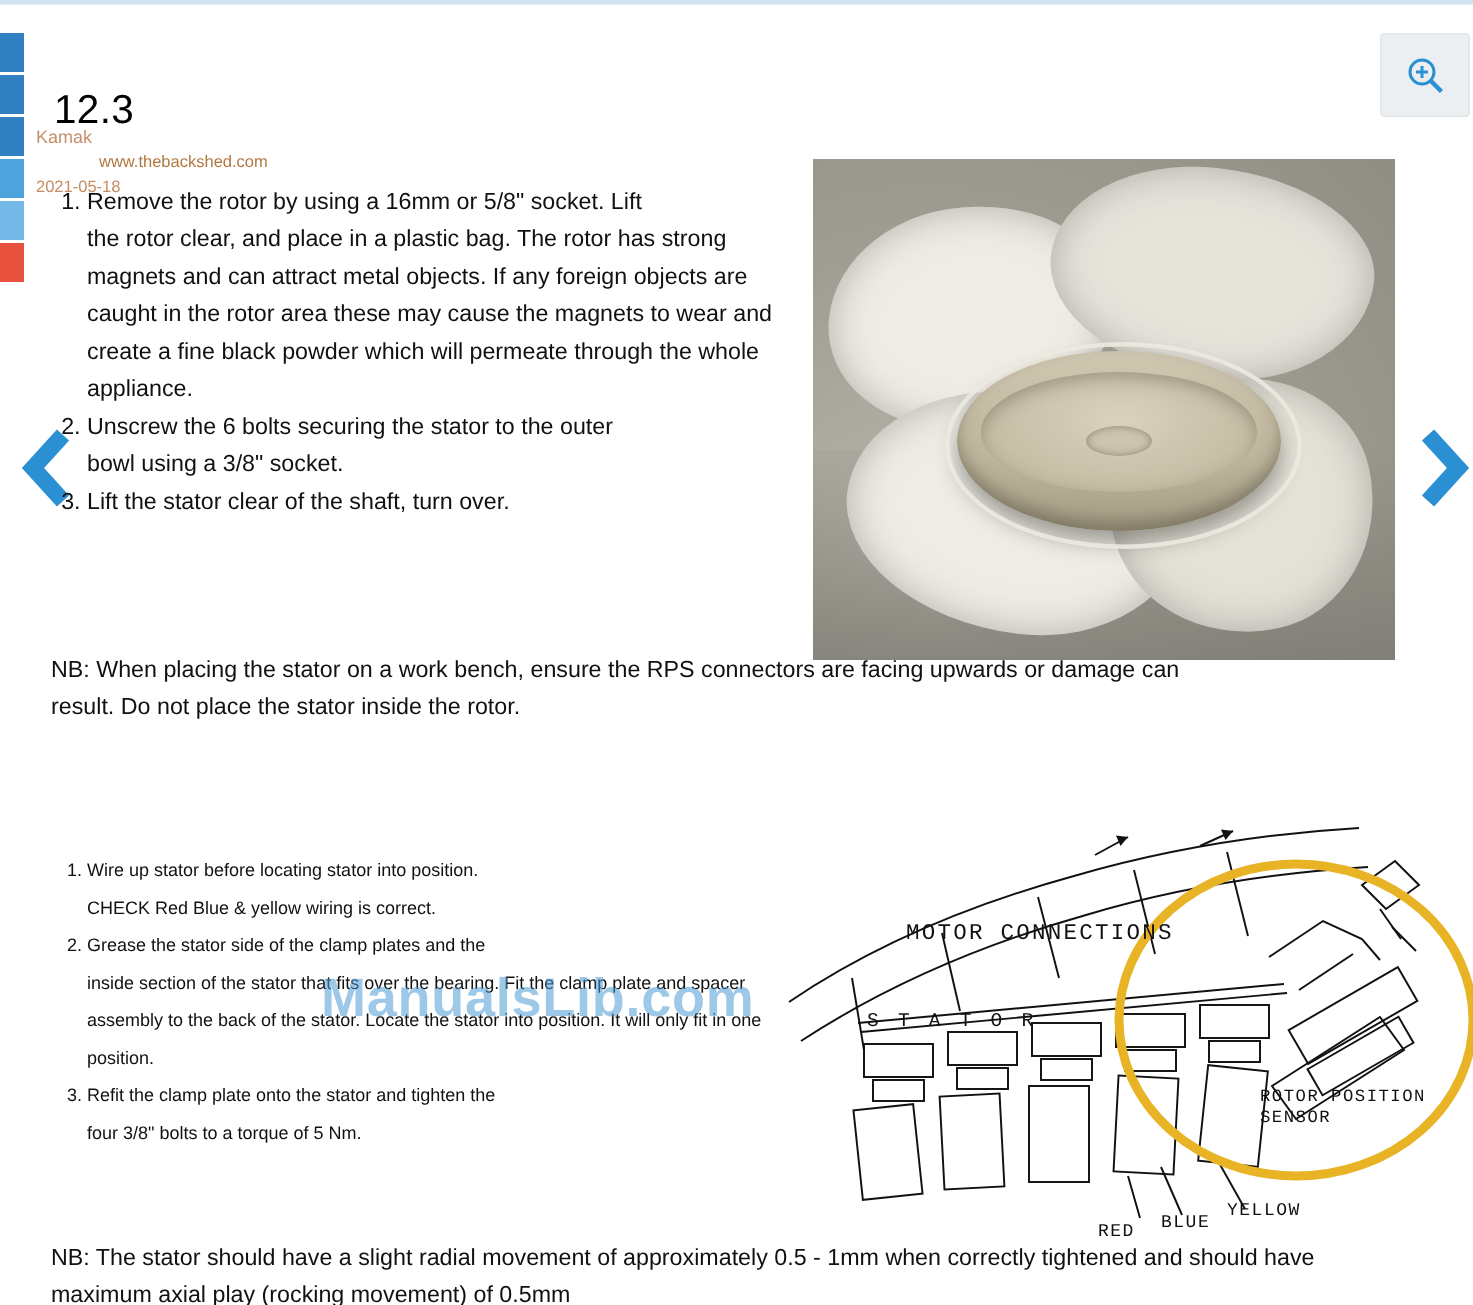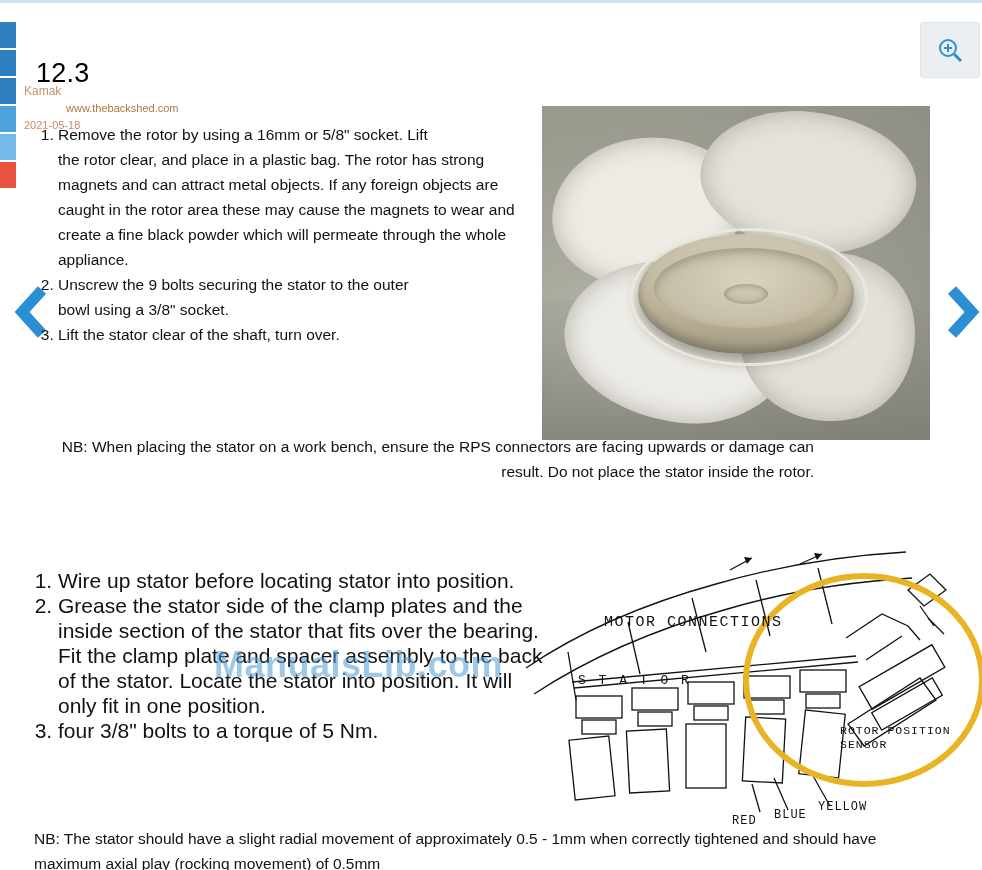--- a/index.html
+++ b/index.html
@@ -114,35 +114,34 @@
   .steps-top li { margin: 0 0 0 0; }
   .steps-top li .cont { display: block; }
 
   .nb-1 {
     position: absolute;
     left: 16px; top: 430px;
     width: 780px;
     font-size: 15.5px;
     line-height: 25px;
     color: #111;
-    text-align: right;
   }
 
   .assembly-heading {
     position: absolute;
     left: 18px; top: 508px;
     font-size: 24px;
     color: #000;
   }
 
   .steps-assembly {
     position: absolute;
     left: 18px; top: 564px;
     width: 510px;
-    font-size: 21px;
+    font-size: 12px;
     line-height: 25px;
     color: #111;
   }
   .steps-assembly ol {
     margin: 0;
     padding-left: 22px;
     list-style: decimal;
   }
   .steps-assembly .cont { display: block; }
 
@@ -290,42 +289,44 @@
       <div class="date">2021-05-18</div>
     </div>
 
     <div class="steps-top">
       <ol>
         <li>
           <span>Remove the rotor by using a 16mm or 5/8" socket. Lift</span>
           <span class="cont">the rotor clear, and place in a plastic bag. The rotor has strong magnets and can attract metal objects. If any foreign objects are caught in the rotor area these may cause the magnets to wear and create a fine black powder which will permeate through the whole appliance.</span>
         </li>
         <li>
-          <span>Unscrew the 9 bolts securing the stator to the outer</span>
+          <span>Unscrew the 6 bolts securing the stator to the outer</span>
           <span class="cont">bowl using a 3/8" socket.</span>
         </li>
         <li>
           <span>Lift the stator clear of the shaft, turn over.</span>
         </li>
       </ol>
     </div>
 
     <div class="nb-1">NB: When placing the stator on a work bench, ensure the RPS connectors are facing upwards or damage can result. Do not place the stator inside the rotor.</div>
 
 
     <div class="steps-assembly">
       <ol>
         <li>
           <span>Wire up stator before locating stator into position.</span>
+          <span class="cont">CHECK Red Blue &amp; yellow wiring is correct.</span>
         </li>
         <li>
           <span>Grease the stator side of the clamp plates and the</span>
           <span class="cont">inside section of the stator that fits over the bearing. Fit the clamp plate and spacer assembly to the back of the stator. Locate the stator into position. It will only fit in one position.</span>
         </li>
         <li>
+          <span>Refit the clamp plate onto the stator and tighten the</span>
           <span class="cont">four 3/8" bolts to a torque of 5 Nm.</span>
         </li>
       </ol>
     </div>
 
     <div class="nb-2">NB: The stator should have a slight radial movement of approximately 0.5 - 1mm when correctly tightened and should have maximum axial play (rocking movement) of 0.5mm</div>
   </div>
 
   <div class="photo">
     <div class="floor"></div>

